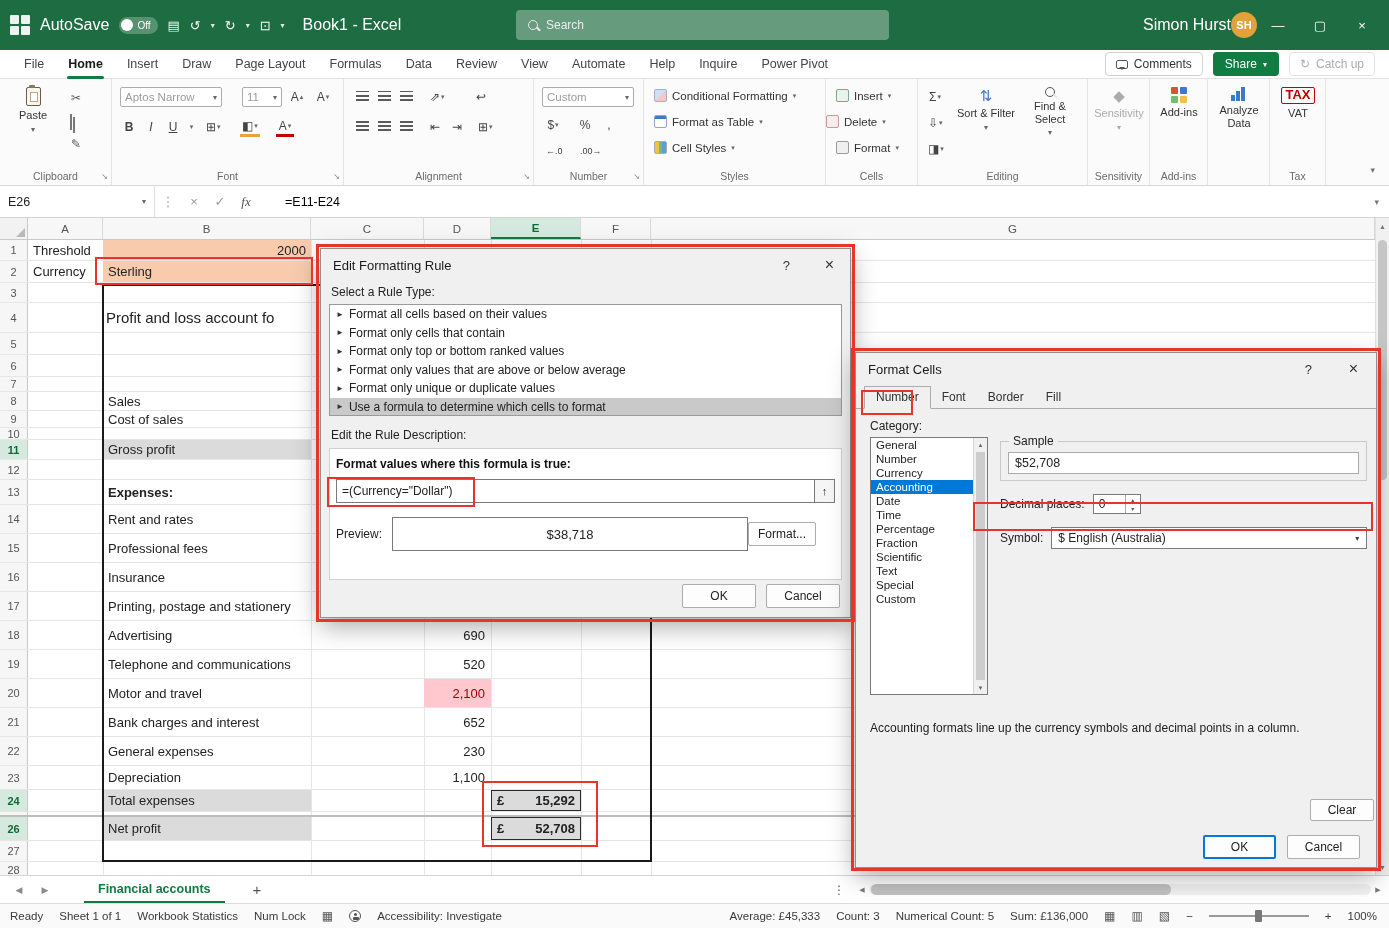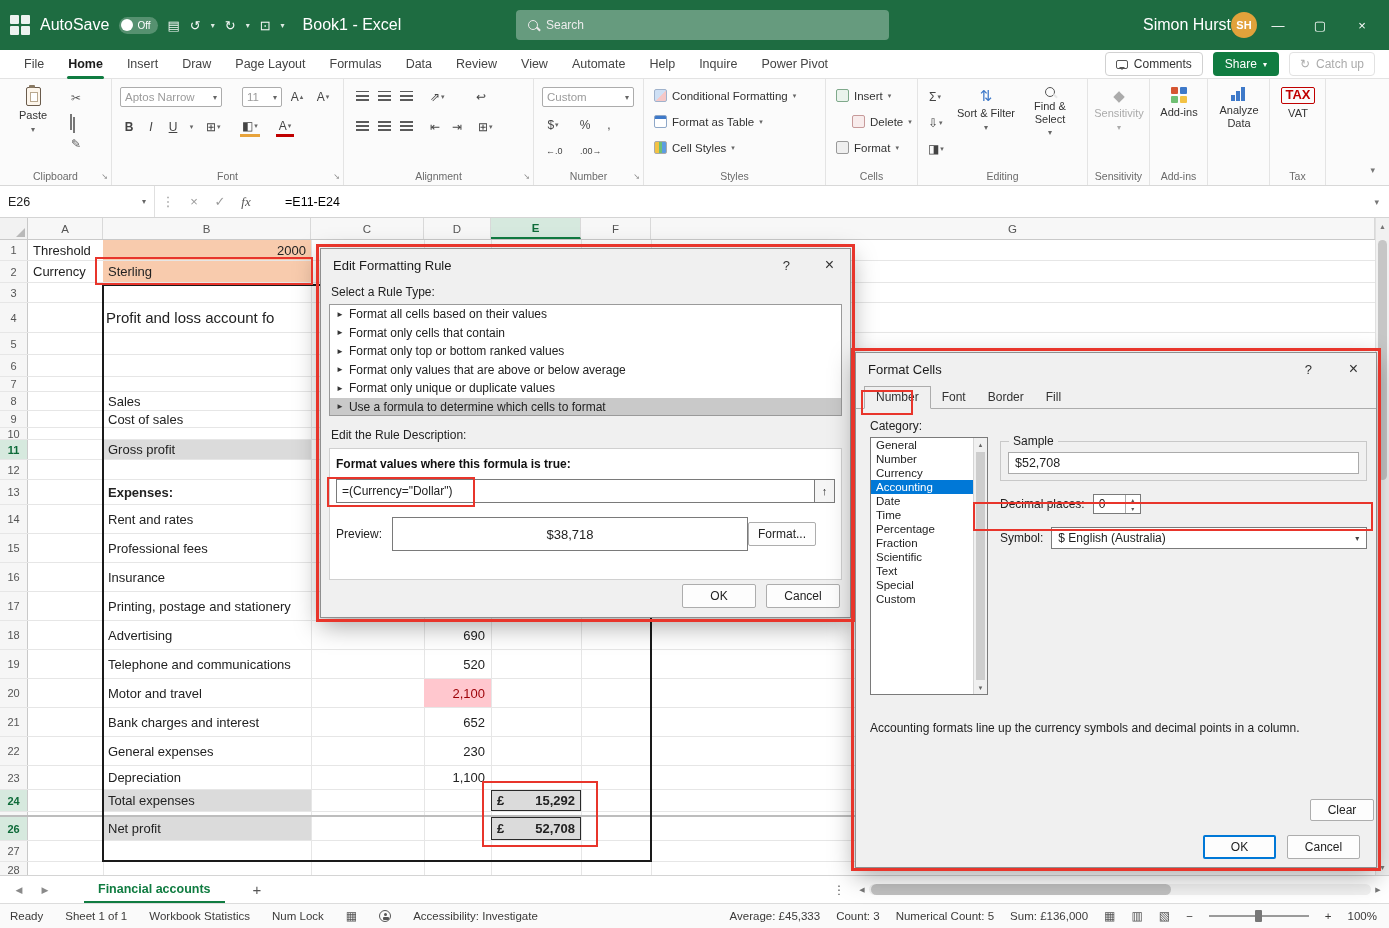--- a/index.html
+++ b/index.html
@@ -181,21 +181,21 @@
 #sheettab{margin-left:26px;height:100%;display:flex;align-items:center;padding:0 14px;font-size:12.5px;font-weight:700;color:#107C41;border-bottom:2.5px solid #107C41;background:#fff}
 #addsheet{margin-left:28px;font-size:15px;color:#555}
 #tab-dots{position:absolute;left:833px;color:#555;font-size:12px}
 #hscroll{position:absolute;left:855px;right:4px;top:5px;height:17px;display:flex;align-items:center}
 #hscroll .arr{width:14px;text-align:center;font-size:7px;color:#777}
 #hscroll .track{flex:1;height:11px;background:#F1F1F1;position:relative;border-radius:6px}
 #hscroll .thumb{position:absolute;left:2px;top:0;height:11px;width:300px;background:#C1C1C1;border-radius:6px}
 
 
 #statusbar{position:absolute;left:0;bottom:0;width:100%;height:25px;background:#FAFAFA;border-top:1px solid #DCDCDC;display:flex;align-items:center;font-size:11.5px;color:#3B3A39}
-.st-left{display:flex;align-items:center;gap:22px;padding-left:10px}
+.st-left{display:flex;align-items:center;gap:16px;padding-left:10px}
 .st-right{margin-left:auto;display:flex;align-items:center;gap:16px;padding-right:12px}
 .accico{width:12px;height:12px;border:1.2px solid #555;border-radius:50%;position:relative}
 .accico::before{content:'';position:absolute;top:2px;left:4px;width:3px;height:3px;border-radius:50%;background:#555}
 .accico::after{content:'';position:absolute;top:5.5px;left:2.5px;width:6px;height:3.5px;background:#555;border-radius:1px}
 .vico{font-size:12px;color:#555}
 #zoomslider{width:100px;height:2px;background:#9A9A9A;position:relative}
 #zoomslider .zt{position:absolute;left:46px;top:-5px;width:7px;height:12px;background:#777;border-radius:1px}
 
 
 .anno{position:absolute;border:2px solid #E8352B;z-index:50;pointer-events:none}
@@ -404,21 +404,21 @@
       </div>
     <span class="glabel">Styles</span>
   </div>
 
   <div class="rgroup" style="width:92px">
     <div class="srow" style="left:10px;top:10px">
         <span class="sq sq-ins"></span>
         <span>Insert</span>
         <span style="font-size:7px;color:#666">▾</span>
       </div>
-    <div class="srow" style="left:26px;top:36px">
+    <div class="srow" style="left:0;top:36px">
         <span class="sq sq-del"></span>
         <span>Delete</span>
         <span style="font-size:7px;color:#666">▾</span>
       </div>
     <div class="srow" style="left:10px;top:62px">
         <span class="sq sq-fmt"></span>
         <span>Format</span>
         <span style="font-size:7px;color:#666">▾</span>
       </div>
     <span class="glabel">Cells</span>

